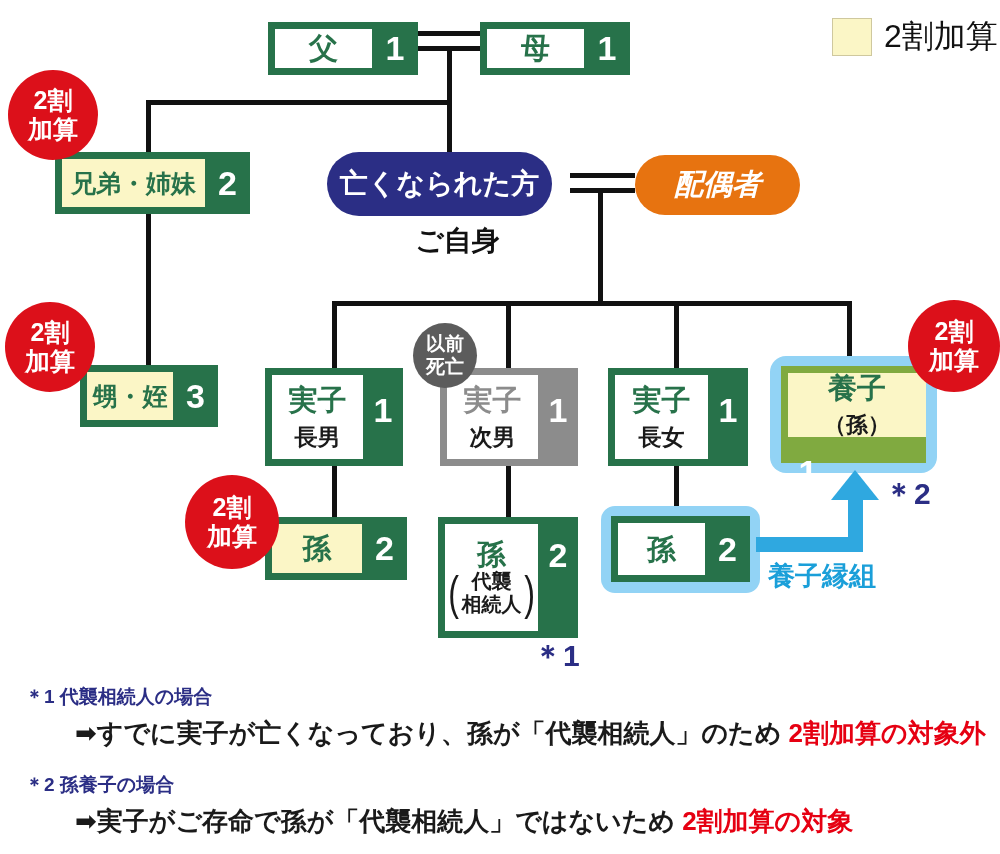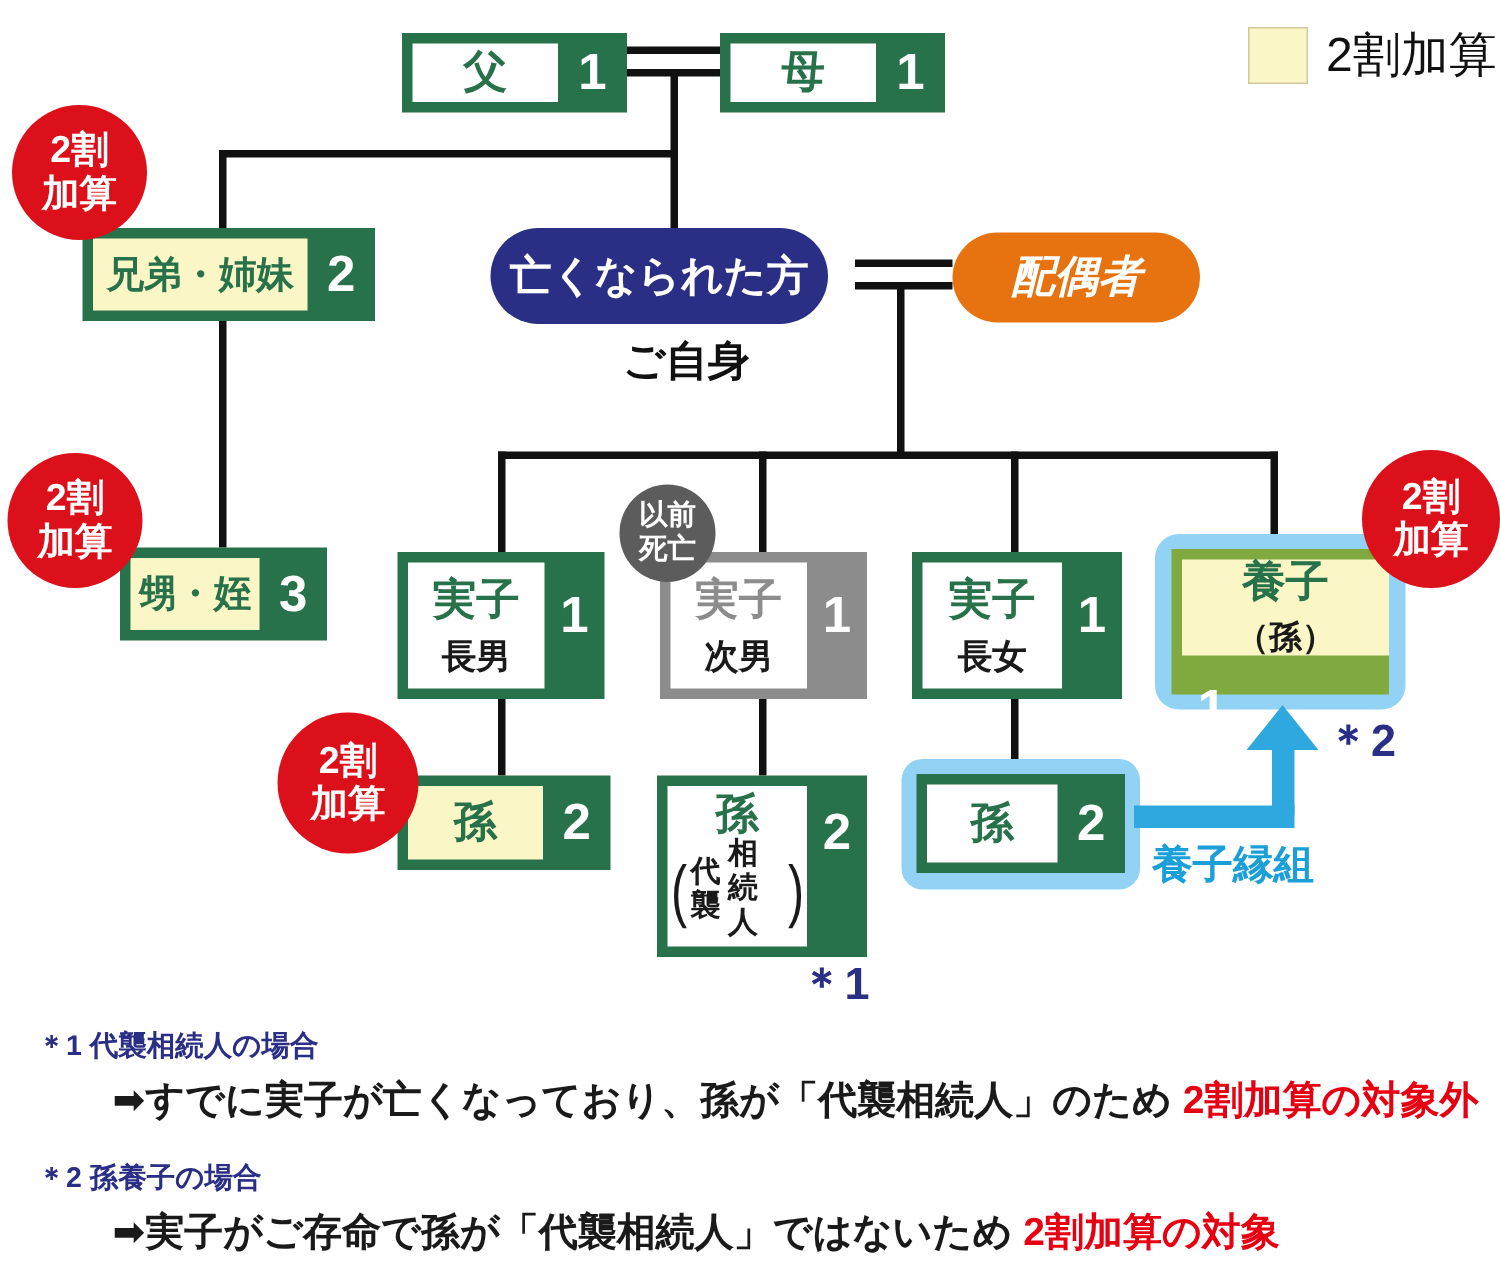--- a/index.html
+++ b/index.html
@@ -35,21 +35,21 @@
         border-bottom:30px solid #2fa8e0;z-index:2;}
   .legend{position:absolute;left:832px;top:15px;display:flex;align-items:center;z-index:3;}
   .legend .swatch{width:40px;height:38px;background:#fbf6c6;border:1px solid #cfc89e;box-sizing:border-box;}
   .legend .legend-label{margin-left:12px;font-weight:normal;font-size:32px;color:#111;white-space:nowrap;}
   .note{position:absolute;z-index:3;}
   .note-title{font-size:19px;font-weight:bold;color:#2b2e85;white-space:nowrap;}
   .note-body{font-size:26px;font-weight:bold;color:#1a1a1a;margin-top:6px;padding-left:50px;white-space:nowrap;}
   .hl{color:#e60012;}
   .paren-row{display:flex;align-items:center;line-height:1.0;}
   .paren{font-size:46px;font-weight:400;color:#1a1a1a;transform:scaleX(.7);}
-  .paren-mid{display:flex;flex-direction:row;align-items:center;}
+  .paren-mid{display:flex;flex-direction:column;align-items:center;}
   .paren-mid span{font-size:20px;font-weight:bold;color:#1a1a1a;line-height:1.15;}
 </style>
 </head>
 <body>
 
 <div id="canvas">
 
   <div class="ln" style="left:418px;top:31px;width:62px;height:5px;"></div>
   <div class="ln" style="left:418px;top:46px;width:62px;height:5px;"></div>
   <div class="ln" style="left:447px;top:46px;width:5px;height:106px;"></div>

